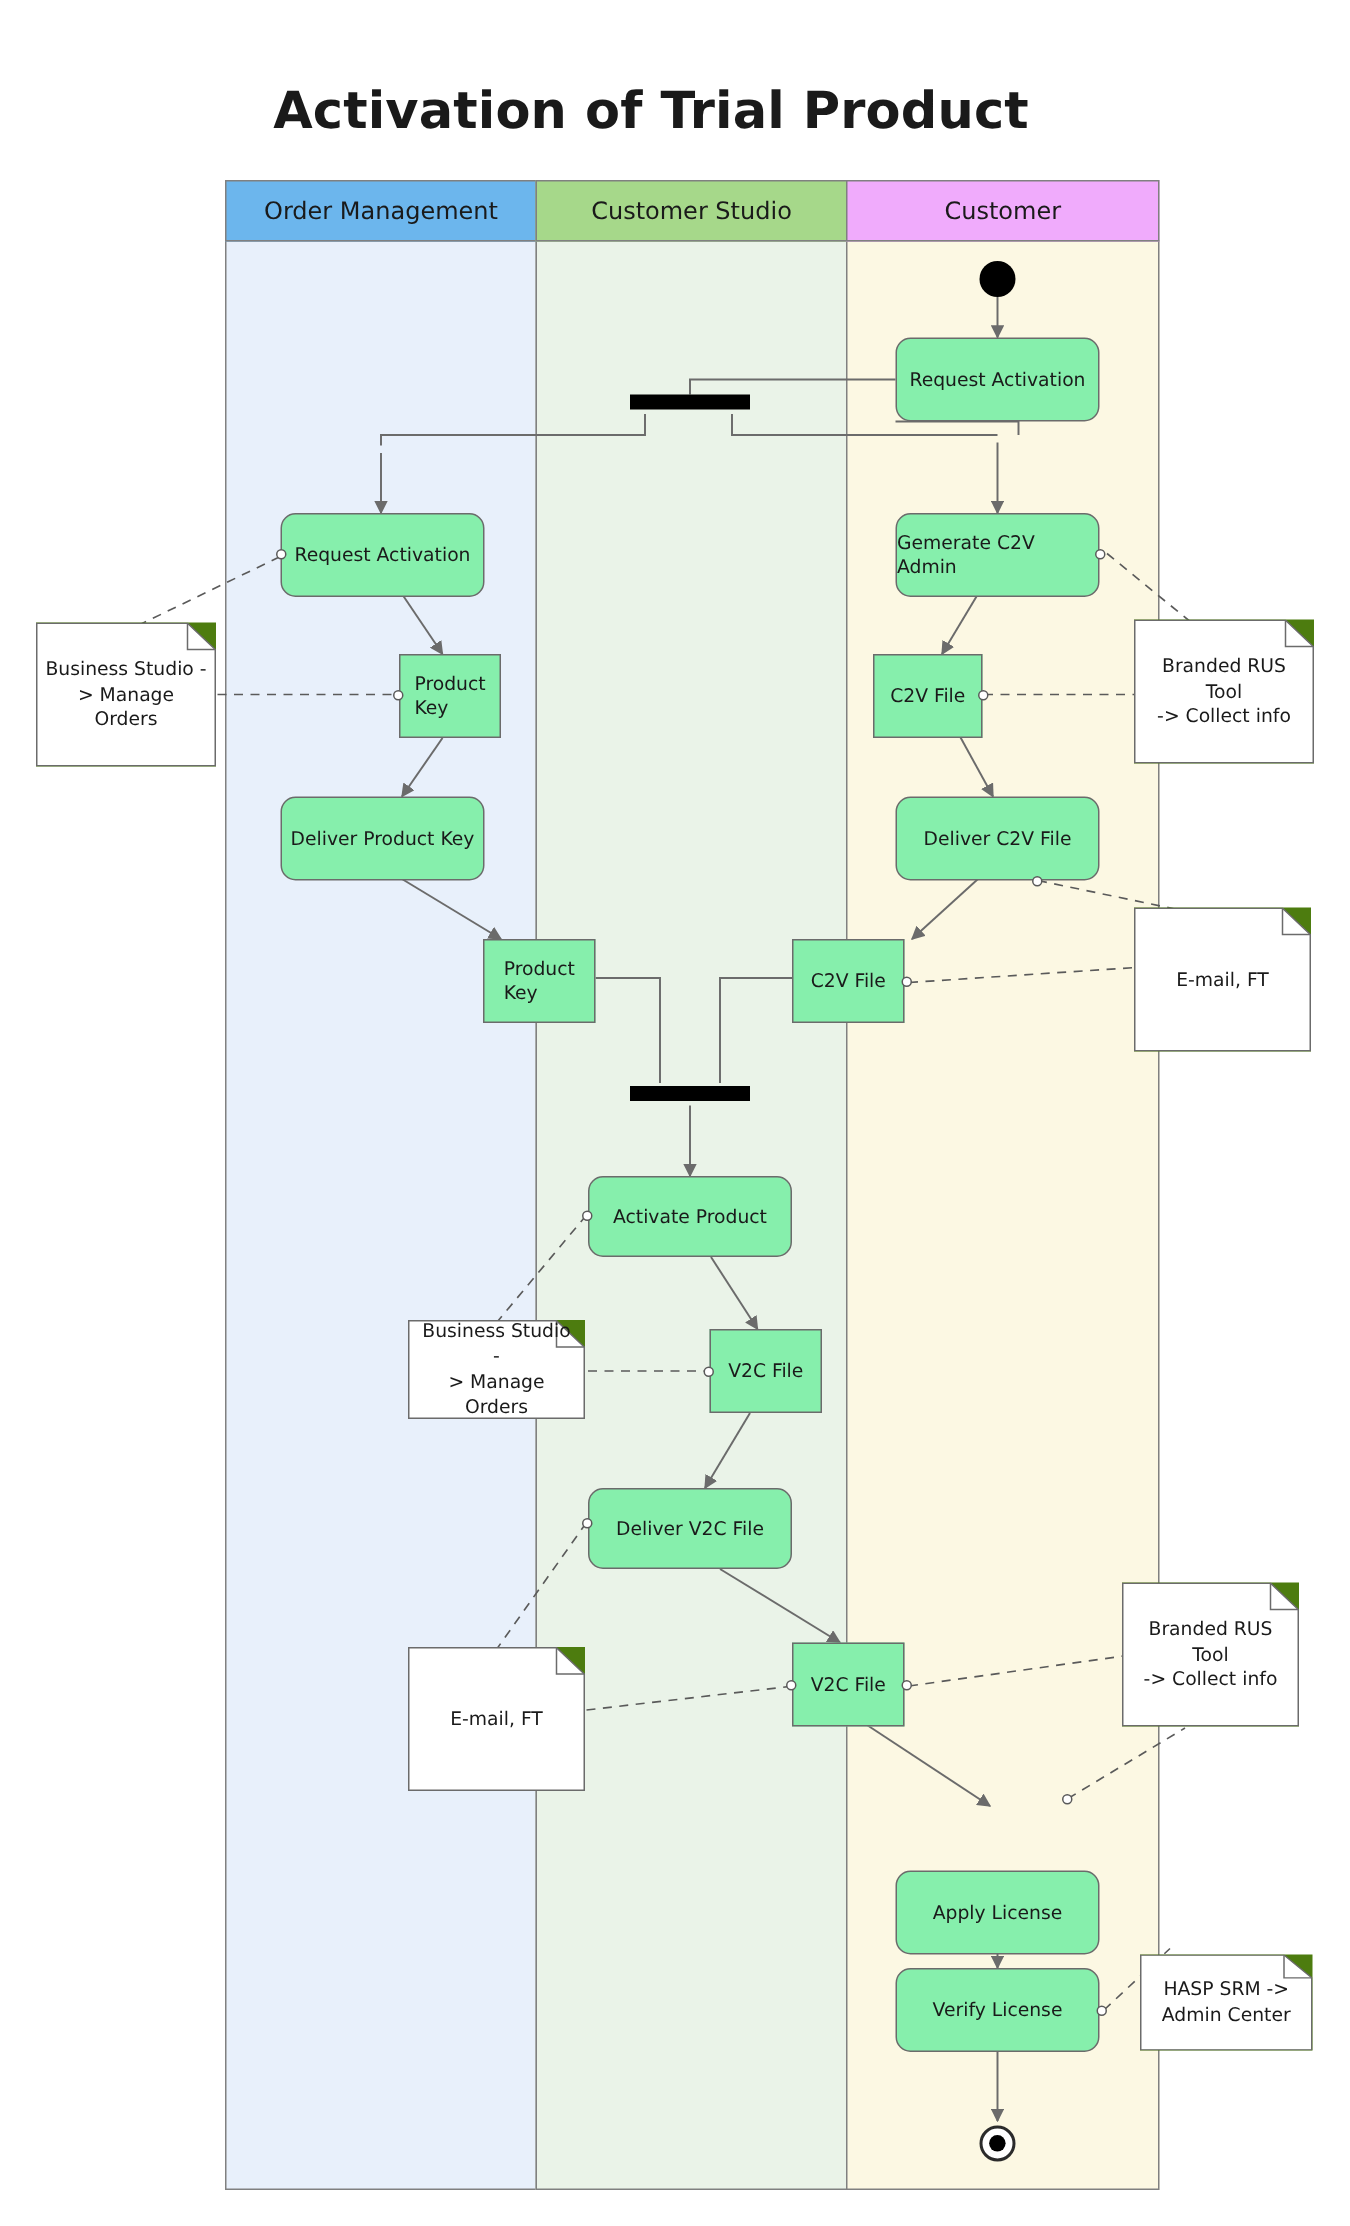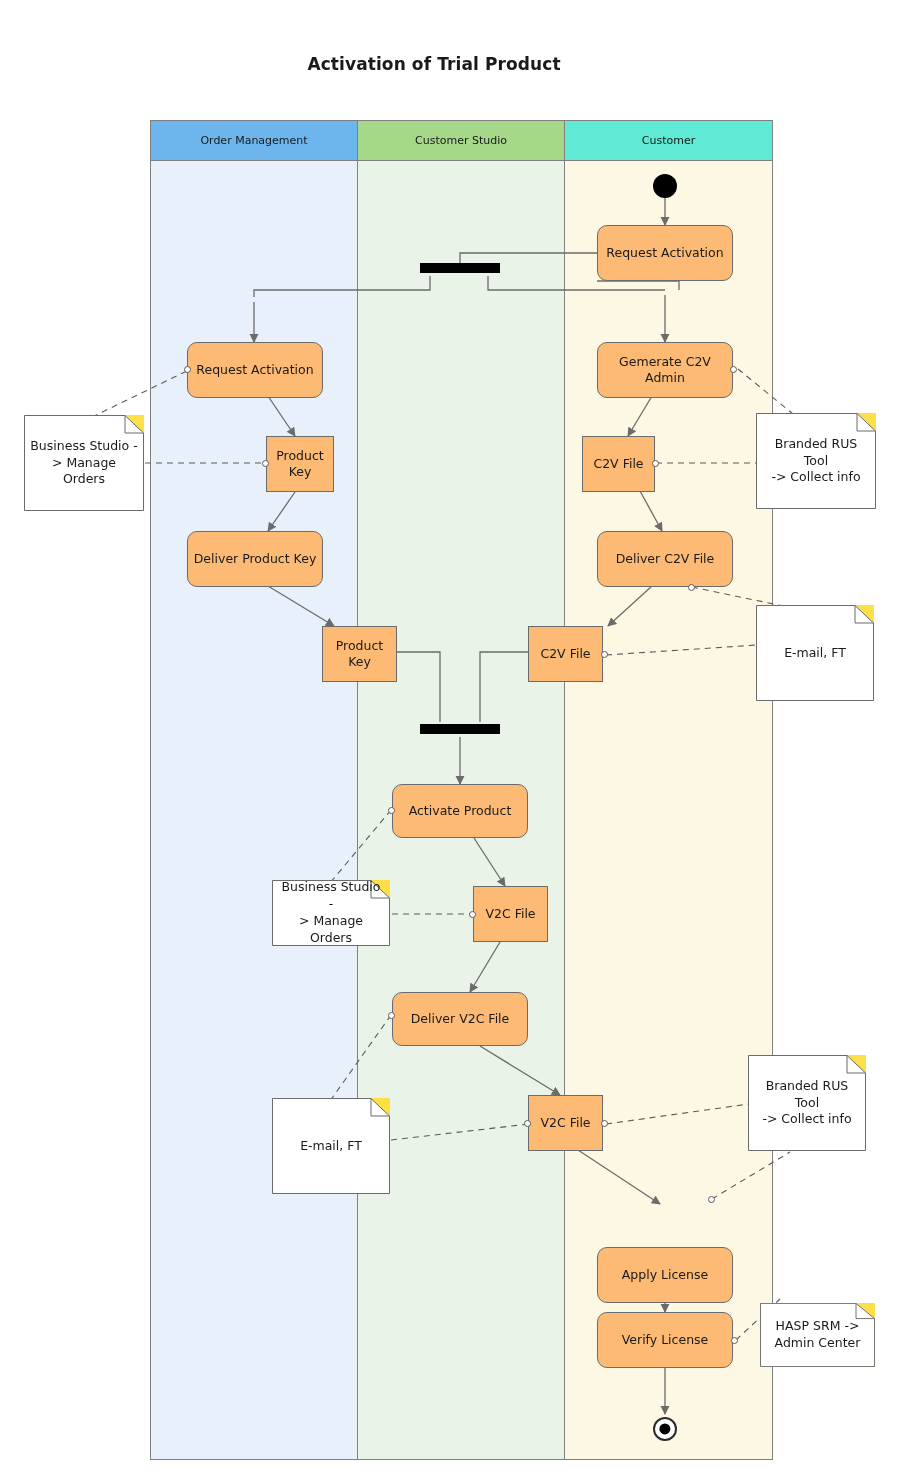--- a/index.html
+++ b/index.html
@@ -16,71 +16,71 @@
     height: 1484px;
     background: #ffffff;
     overflow: hidden;
   }
   #diagram-title {
     position: absolute;
     left: 0;
     top: 54px;
     width: 868px;
     text-align: center;
-    font-size: 17px;
+    font-size: 34px;
     font-weight: bold;
     color: #1a1a1a;
     letter-spacing: 0.1px;
   }
   
   .lane {
     position: absolute;
     box-sizing: border-box;
     border: 1px solid #808080;
   }
   .lane-header {
     position: absolute;
     box-sizing: border-box;
     border: 1px solid #808080;
     display: flex;
     align-items: center;
     justify-content: center;
-    font-size: 11px;
+    font-size: 16px;
     color: #1a1a1a;
   }
   
   #edges {
     position: absolute;
     left: 0;
     top: 0;
     width: 900px;
     height: 1484px;
     pointer-events: none;
   }
   
   .node {
     position: absolute;
     box-sizing: border-box;
-    background: #fdba74;
+    background: #86efac;
     border: 1px solid #6b6b6b;
     display: flex;
     align-items: center;
     justify-content: center;
-    text-align: center;
+    text-align: left;
     font-size: 12.5px;
     color: #1a1a1a;
     line-height: 1.25;
   }
   .activity { border-radius: 10px; }
   .object   { border-radius: 0; }
   
   .note {
     position: absolute;
     box-sizing: border-box;
-    background: #fde047;
+    background: #4d7c0f;
     display: flex;
     align-items: center;
     justify-content: center;
     text-align: center;
     font-size: 12.5px;
     color: #1a1a1a;
     line-height: 1.35;
   }
   .note .note-shape {
     position: absolute;
@@ -140,21 +140,21 @@
   <div class="lane" style="left:150px; top:160px; width:208px; height:1300px; background:#e8f0fb;"></div>
   <div class="lane" style="left:357px; top:160px; width:208px; height:1300px; background:#eaf3e8;"></div>
   <div class="lane" style="left:564px; top:160px; width:209px; height:1300px; background:#fcf8e3;"></div>
 
   <div class="lane-header" style="left:150px; top:120px; width:208px; height:41px; background:#6cb6ed;">
     <span>Order Management</span>
   </div>
   <div class="lane-header" style="left:357px; top:120px; width:208px; height:41px; background:#a6d88a;">
     <span>Customer Studio</span>
   </div>
-  <div class="lane-header" style="left:564px; top:120px; width:209px; height:41px; background:#5eead4;">
+  <div class="lane-header" style="left:564px; top:120px; width:209px; height:41px; background:#f0abfc;">
     <span>Customer</span>
   </div>
 
   <svg id="edges" viewBox="0 0 900 1484" xmlns="http://www.w3.org/2000/svg">
     <defs>
       <marker id="arrow" viewBox="0 0 10 10" refX="9" refY="5" markerWidth="7" markerHeight="7" orient="auto-start-reverse">
         <path d="M 0 0 L 10 5 L 0 10 z" fill="#6b6b6b"></path>
       </marker>
     </defs>
     <g fill="none" stroke="#6b6b6b" stroke-width="1.3" marker-end="url(#arrow)">

